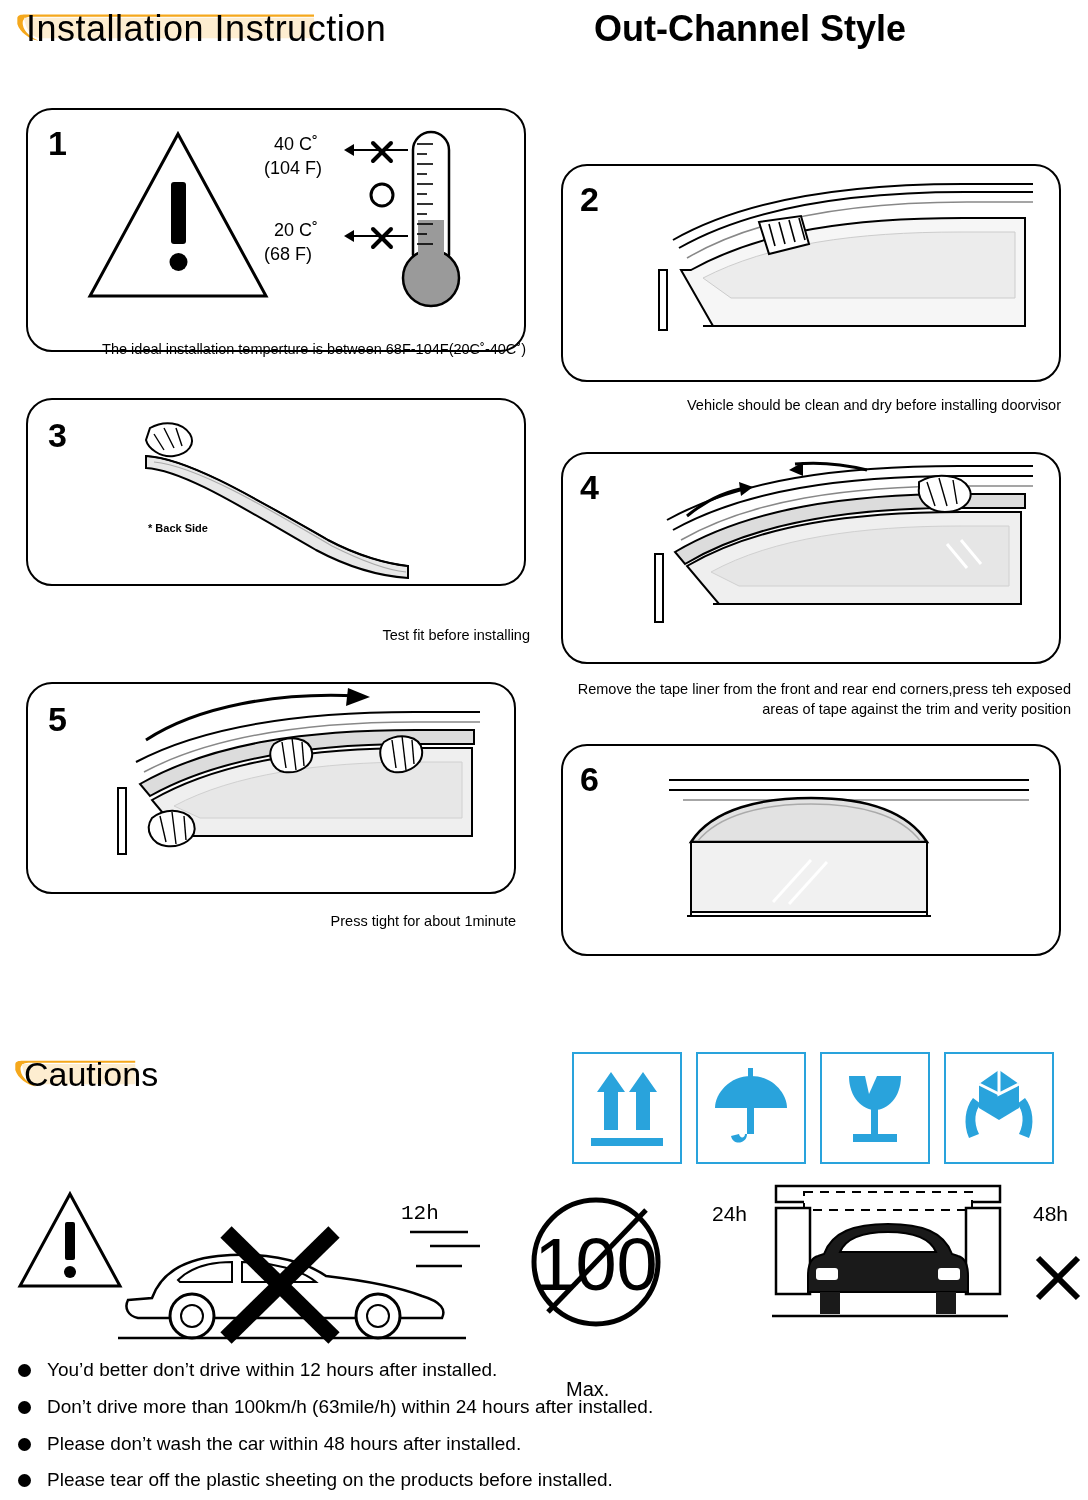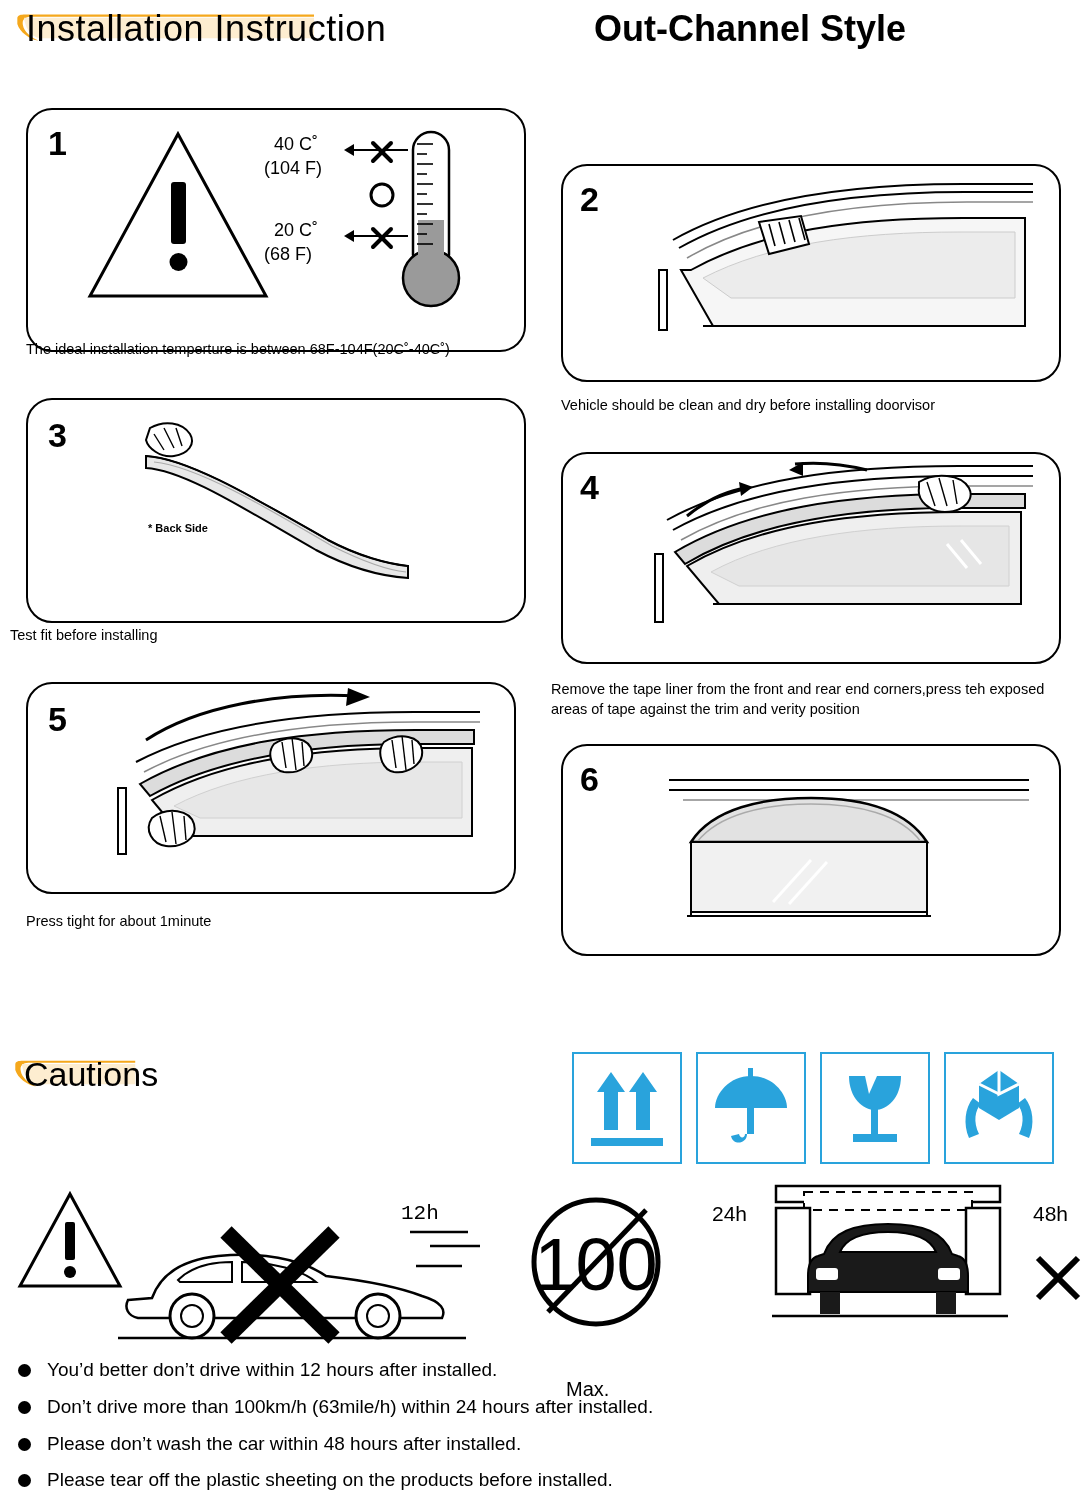--- a/index.html
+++ b/index.html
@@ -57,43 +57,43 @@
   }
   .step-num {
     position: absolute;
     font-size: 34px;
     font-weight: bold;
     line-height: 1;
   }
   .caption {
     position: absolute;
     font-size: 14.5px;
-    text-align: left;
+    text-align: right;
     line-height: 1.35;
     color: #000;
   }
 
   
   #card1 { left: 26px;  top: 108px; width: 500px; height: 244px; }
   #card2 { left: 561px; top: 164px; width: 500px; height: 218px; }
-  #card3 { left: 26px;  top: 398px; width: 500px; height: 225px; text-align: center; }
+  #card3 { left: 26px;  top: 398px; width: 500px; height: 188px; text-align: center; }
   #card4 { left: 561px; top: 452px; width: 500px; height: 212px; }
   #card5 { left: 26px;  top: 682px; width: 490px; height: 212px; }
   #card6 { left: 561px; top: 744px; width: 500px; height: 212px; }
 
   #num1 { left: 48px;  top: 126px; }
   #num2 { left: 580px; top: 182px; }
   #num3 { left: 48px;  top: 418px; }
   #num4 { left: 580px; top: 470px; }
   #num5 { left: 48px;  top: 702px; }
   #num6 { left: 580px; top: 762px; }
 
   #cap1 { left: 26px;  top: 340px; width: 500px; }
   #cap2 { left: 561px; top: 396px; width: 500px; }
-  #cap3 { left: 10px;  top: 626px; width: 500px; }
+  #cap3 { left: 30px;  top: 626px; width: 500px; }
   #cap4 { left: 551px; top: 680px; width: 520px; }
   #cap5 { left: 26px;  top: 912px; width: 490px; }
   #cap6 { left: 561px; top: 970px; width: 510px; }
 
   
   .cautions-title {
     position: absolute;
     left: 24px; top: 1055px;
     font-size: 34px;
     white-space: nowrap;

